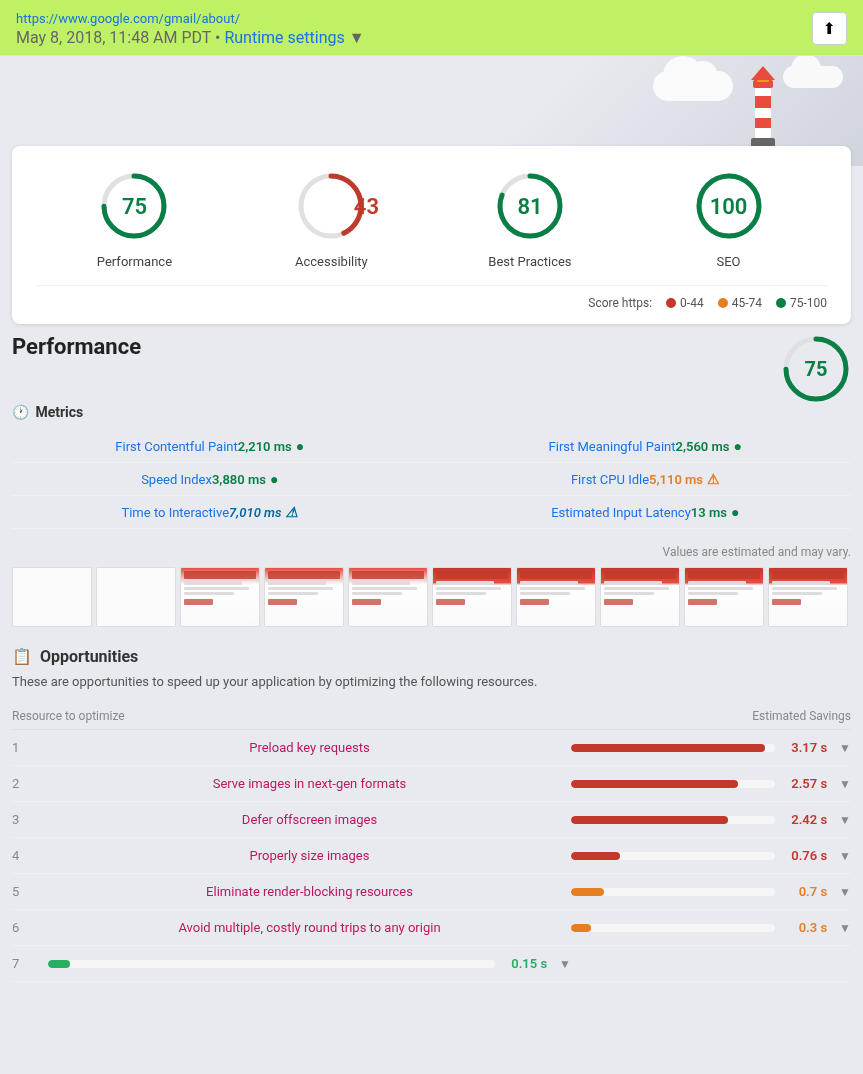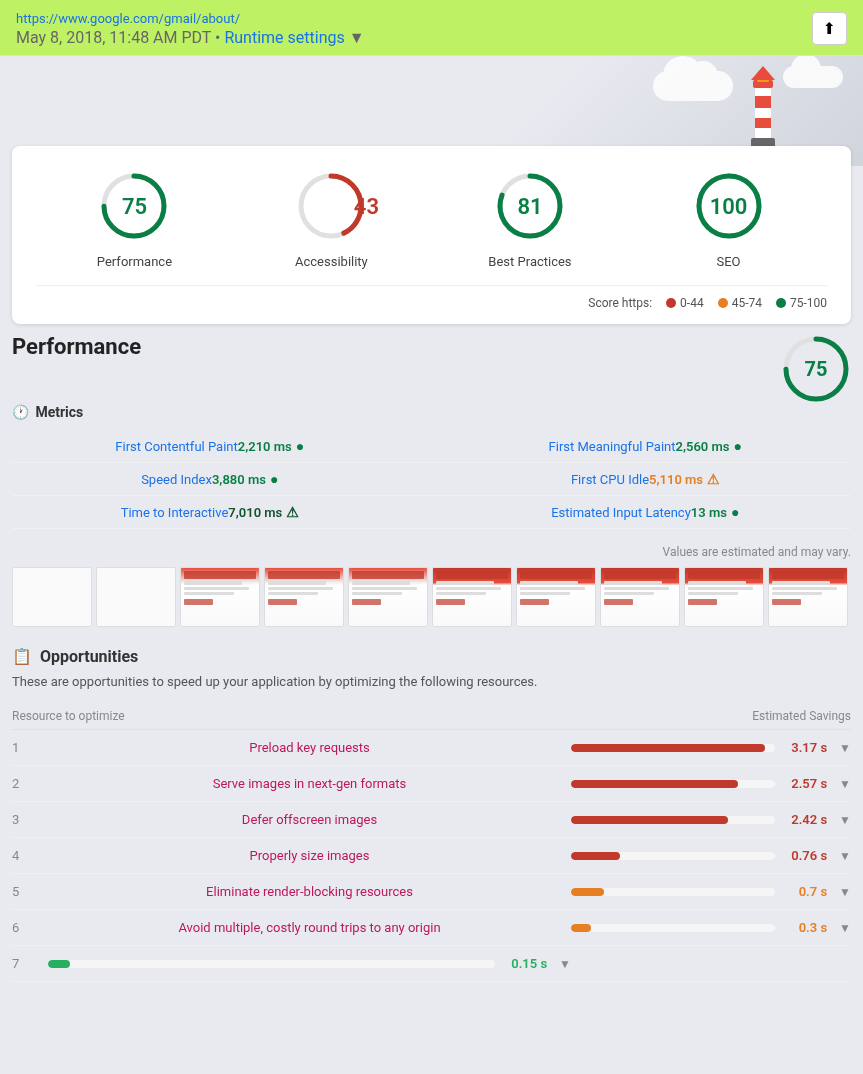--- a/index.html
+++ b/index.html
@@ -436,21 +436,21 @@
     </span>
   </div>
         <div class="metric-row">
     <span class="metric-name">First CPU Idle</span>
     <span class="metric-value" style="color:#e67e22;">
       5,110 ms <span style="font-size:14px;">⚠</span>
     </span>
   </div>
         <div class="metric-row">
     <span class="metric-name">Time to Interactive</span>
-    <span class="metric-value" style="color:#14532d;">
+    <span class="metric-value" style="color:#0369a1;font-style:italic;">
       7,010 ms <span style="font-size:14px;">⚠</span>
     </span>
   </div>
         <div class="metric-row">
     <span class="metric-name">Estimated Input Latency</span>
     <span class="metric-value" style="color:#0a7f45;">
       13 ms <span style="font-size:14px;">●</span>
     </span>
   </div>
       </div>

